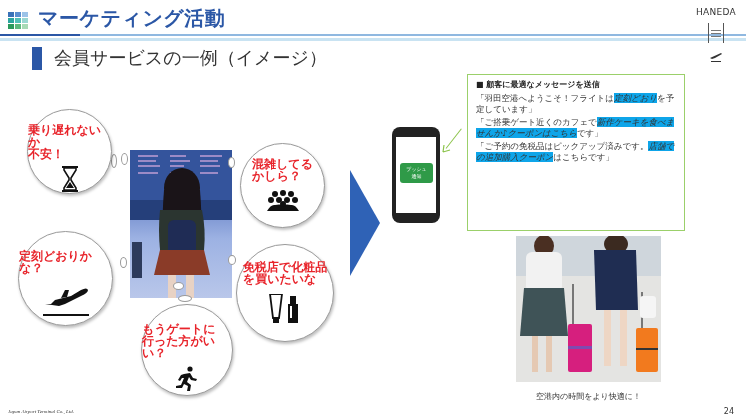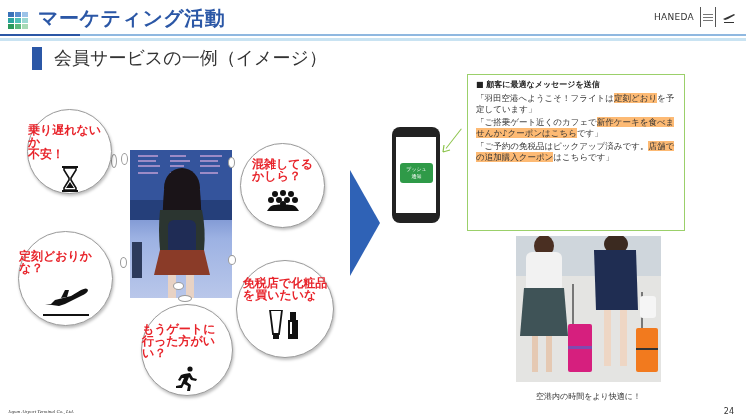--- a/index.html
+++ b/index.html
@@ -7,21 +7,21 @@
   body { position: relative; font-family: "DejaVu Sans", "Liberation Sans", sans-serif; color: #222; }
 
   
   .hdr-icon { position: absolute; left: 8px; top: 12px; width: 21px; height: 17px; display: grid; grid-template-columns: repeat(3, 6px); grid-template-rows: repeat(3, 5px); gap: 1px; }
   .hdr-icon span { display: block; }
   .hdr-title { position: absolute; left: 38px; top: 5px; font-size: 20px; font-weight: bold; color: #2b57a6; letter-spacing: 0.5px; }
   .hdr-rule-top { position: absolute; left: 0; top: 34px; width: 746px; height: 2px; background: #8fb8e0; }
   .hdr-rule-dark { position: absolute; left: 0; top: 34px; width: 80px; height: 2px; background: #2b57a6; }
   .hdr-rule-bottom { position: absolute; left: 0; top: 38px; width: 746px; height: 3px; background: #c9e3f2; }
 
-  .brand { position: absolute; right: 10px; top: 7px; display: flex; align-items: center; gap: 6px; }
+  .brand { position: absolute; right: 10px; top: 7px; display: flex; align-items: center; gap: 6px; flex-direction: column; }
   .brand-text { font-size: 9px; color: #333; letter-spacing: 0.3px; }
   .brand-box { width: 16px; height: 20px; border-left: 1px solid #555; border-right: 1px solid #555; display: flex; flex-direction: column; justify-content: center; align-items: center; }
   .brand-box i { display: block; width: 10px; height: 1px; background: #777; margin: 1px 0; }
   .brand-plane { width: 14px; height: 14px; }
 
   
   .sub-bar { position: absolute; left: 32px; top: 47px; width: 10px; height: 23px; background: #2b57a6; }
   .sub-title { position: absolute; left: 54px; top: 46px; font-size: 18px; color: #333; }
 
   
@@ -39,21 +39,21 @@
   .phone { position: absolute; left: 392px; top: 127px; width: 48px; height: 96px; background: #222; border-radius: 8px; }
   .phone-screen { position: absolute; left: 4px; top: 10px; width: 40px; height: 76px; background: #fff; }
   .push-btn { position: absolute; left: 400px; top: 163px; width: 33px; height: 20px; background: #2f9a48; border-radius: 3px; color: #fff; font-size: 5px; text-align: center; line-height: 7px; padding-top: 3px; }
 
   .arrow-line { position: absolute; left: 446px; top: 148px; width: 25px; height: 1px; background: #8bc34a; transform: rotate(-52deg); transform-origin: left center; }
 
   
   .msg-box { position: absolute; left: 467px; top: 74px; width: 218px; height: 157px; border: 1.5px solid #9bd06a; background: #fff; padding: 4px 2px 0 8px; }
   .msg-head { font-size: 8px; font-weight: bold; color: #222; margin-bottom: 3px; }
   .msg-line { font-size: 8.5px; line-height: 11px; color: #333; margin-bottom: 2px; }
-  .hl { background: #fdba74; }
+  .hl { background: #0ea5e9; font-style: italic; }
 
   
   .photo-travel { position: absolute; left: 516px; top: 236px; width: 145px; height: 146px; overflow: hidden; background: linear-gradient(180deg, #d8dde2 0%, #e7e9eb 50%, #d9dadc 100%); }
   .caption { position: absolute; left: 536px; top: 391px; font-size: 8px; color: #333; }
 
   .footer-co { position: absolute; left: 8px; top: 409px; font-size: 5px; font-style: italic; font-family: "Liberation Serif", serif; color: #333; }
   .page-num { position: absolute; right: 12px; top: 407px; font-size: 8px; color: #333; }
 </style>
 </head>
 <body>
@@ -158,21 +158,21 @@
 
 <div class="bubble" style="left:18px;top:231px;width:95px;height:95px;padding-top:18px;">
   <div class="btxt">定刻どおりかな？</div>
   <svg width="50" height="34" viewBox="0 0 50 34" style="margin-top:10px;">
     <path d="M4 20 L10 20 L14 16 L30 12 L40 6 Q46 3 47 6 Q47 9 40 12 L24 20 L18 22 Z" fill="#111"></path>
     <path d="M20 14 L24 6 L28 6 L26 13 Z" fill="#111"></path>
     <rect x="2" y="30" width="46" height="2" fill="#111"></rect>
   </svg>
 </div>
 
-<div class="bubble" style="left:236px;top:260px;width:98px;height:98px;padding-top:16px;">
+<div class="bubble" style="left:236px;top:244px;width:98px;height:98px;padding-top:16px;">
   <div class="btxt" style="white-space:pre-line;">免税店で化粧品
 を買いたいな</div>
   <svg width="34" height="30" viewBox="0 0 34 30" style="margin-top:9px;">
     <path d="M2 0 L14 0 L11 24 L5 24 Z" fill="none" stroke="#111" stroke-width="1.8"></path>
     <rect x="5" y="24" width="6" height="5" fill="#111"></rect>
     <rect x="22" y="2" width="6" height="8" fill="#111"></rect>
     <rect x="20" y="10" width="10" height="19" fill="#111"></rect>
     <rect x="22" y="12" width="2" height="12" fill="#fff"></rect>
   </svg>
 </div>

